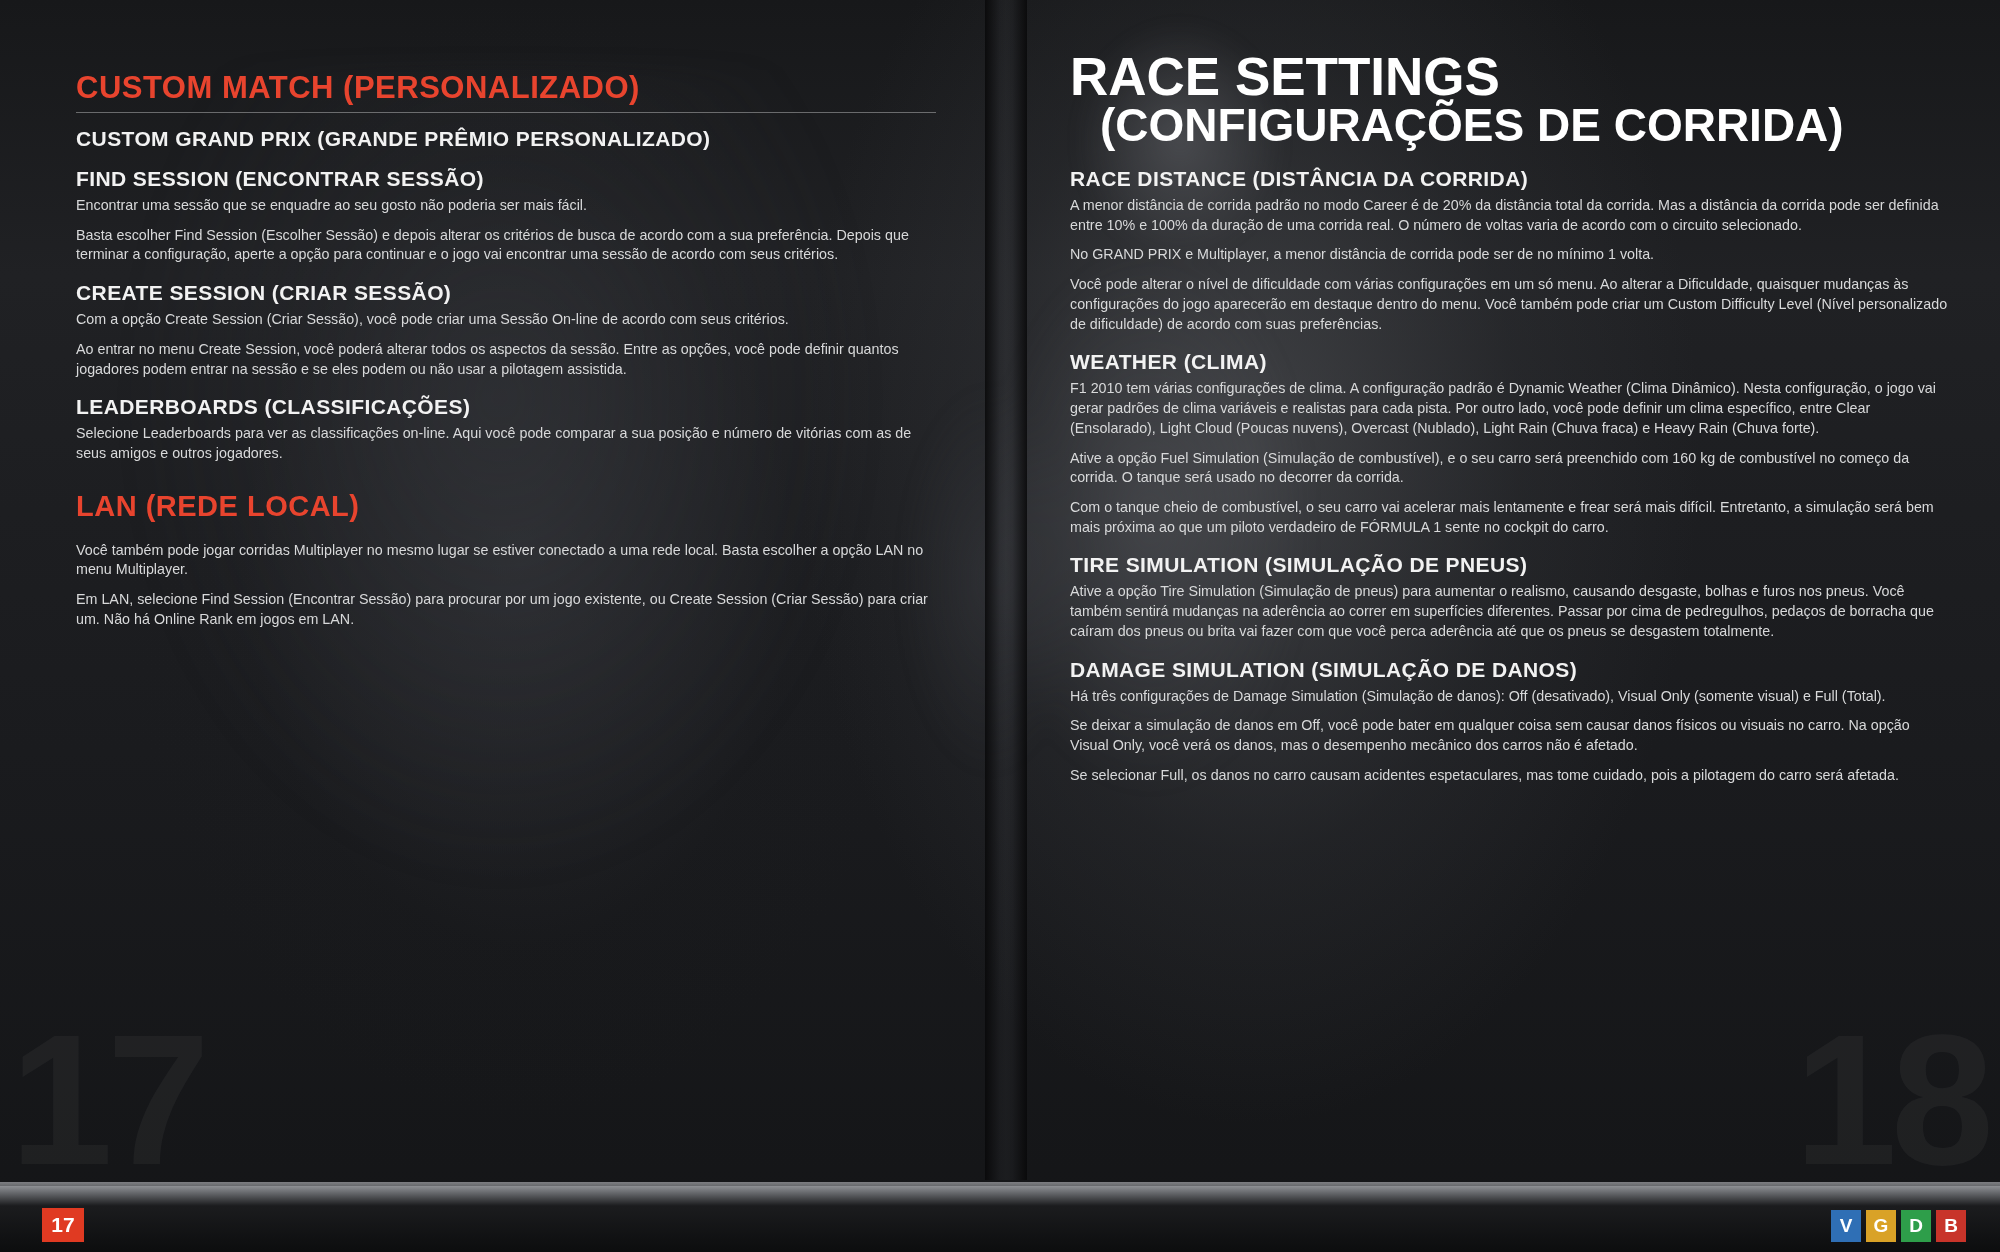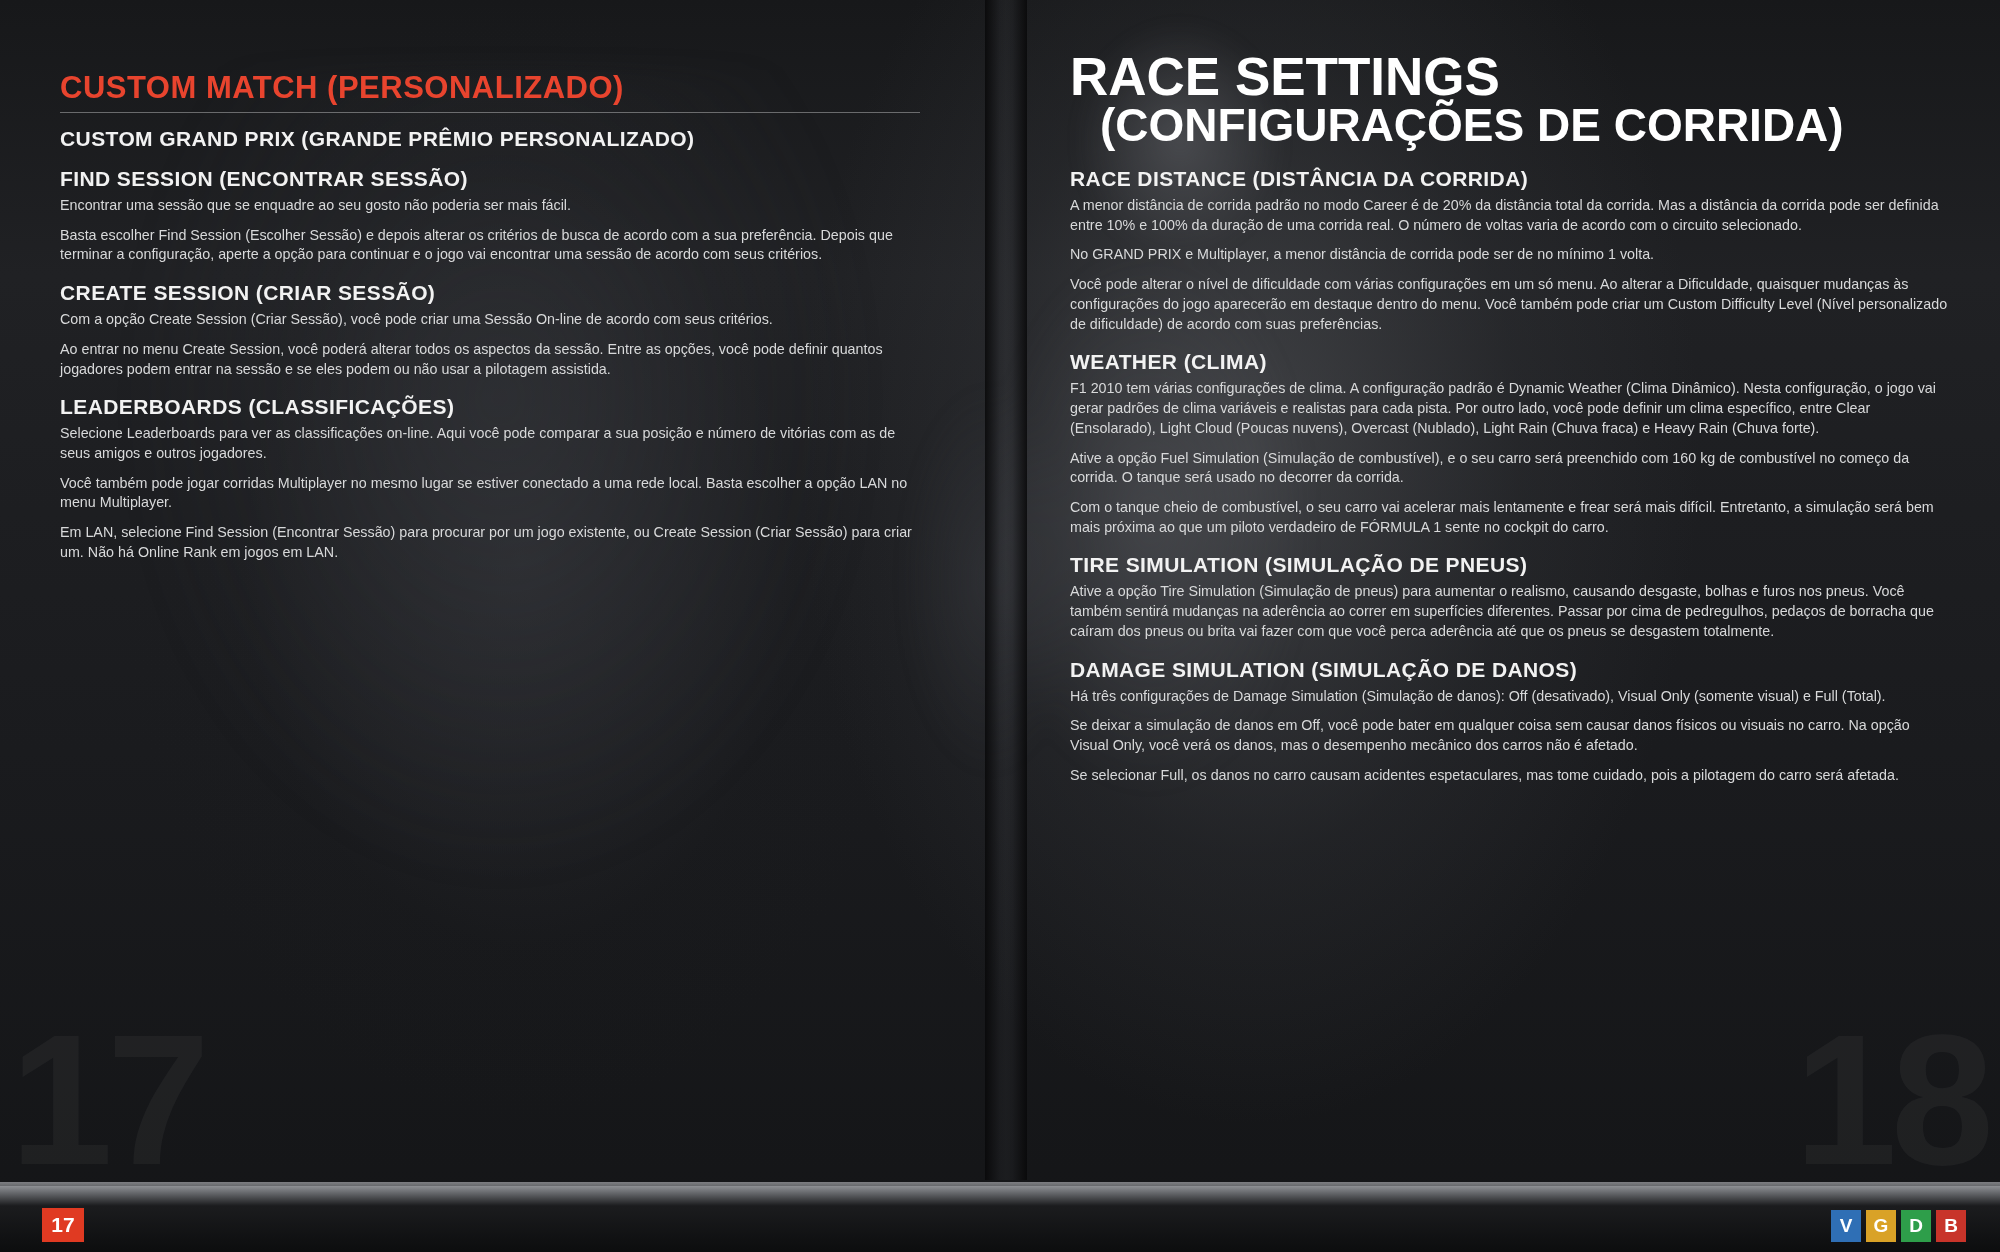--- a/index.html
+++ b/index.html
@@ -66,21 +66,21 @@
     font-family: "Liberation Sans", sans-serif;
     pointer-events: none;
   }
   .watermark.left { left: 10px; }
   .watermark.right { right: 12px; }
 
   .col {
     position: absolute;
     top: 0;
   }
-  .col-left { left: 60px; width: 860px; }
+  .col-left { left: 76px; width: 860px; }
   .col-right { left: 1070px; width: 890px; }
 
   h1.section-title {
     color: #e8442e;
     font-size: 31px;
     letter-spacing: 0.5px;
     font-weight: bold;
     margin: 0 0 6px 0;
     text-transform: uppercase;
     font-family: "Liberation Sans", sans-serif;
@@ -195,21 +195,22 @@
     <p class="body">Encontrar uma sessão que se enquadre ao seu gosto não poderia ser mais fácil.</p>
     <p class="body">Basta escolher Find Session (Escolher Sessão) e depois alterar os critérios de busca de acordo com a sua preferência. Depois que terminar a configuração, aperte a opção para continuar e o jogo vai encontrar uma sessão de acordo com seus critérios.</p>
 
     <h2 class="sub">CREATE SESSION (CRIAR SESSÃO)</h2>
     <p class="body">Com a opção Create Session (Criar Sessão), você pode criar uma Sessão On-line de acordo com seus critérios.</p>
     <p class="body">Ao entrar no menu Create Session, você poderá alterar todos os aspectos da sessão. Entre as opções, você pode definir quantos jogadores podem entrar na sessão e se eles podem ou não usar a pilotagem assistida.</p>
 
     <h2 class="sub">LEADERBOARDS (CLASSIFICAÇÕES)</h2>
     <p class="body">Selecione Leaderboards para ver as classificações on-line. Aqui você pode comparar a sua posição e número de vitórias com as de seus amigos e outros jogadores.</p>
 
-    <p class="body" style="margin-top:9px;">Você também pode jogar corridas Multiplayer no mesmo lugar se estiver conectado a uma rede local. Basta escolher a opção LAN no menu Multiplayer.</p>
+    <h1 class="section-title" style="margin-top:26px; font-size:29px;">LAN (REDE LOCAL)</h1>
+    <p class="body" style="margin-top:18px;">Você também pode jogar corridas Multiplayer no mesmo lugar se estiver conectado a uma rede local. Basta escolher a opção LAN no menu Multiplayer.</p>
     <p class="body">Em LAN, selecione Find Session (Encontrar Sessão) para procurar por um jogo existente, ou Create Session (Criar Sessão) para criar um. Não há Online Rank em jogos em LAN.</p>
   </div>
 
   <div class="col col-right" style="top:52px;">
     <h1 class="big-title">
       <span>RACE SETTINGS</span>
       <span class="line2">(CONFIGURAÇÕES DE CORRIDA)</span>
     </h1>
 
     <h2 class="sub" style="margin-top:20px;">RACE DISTANCE (DISTÂNCIA DA CORRIDA)</h2>

